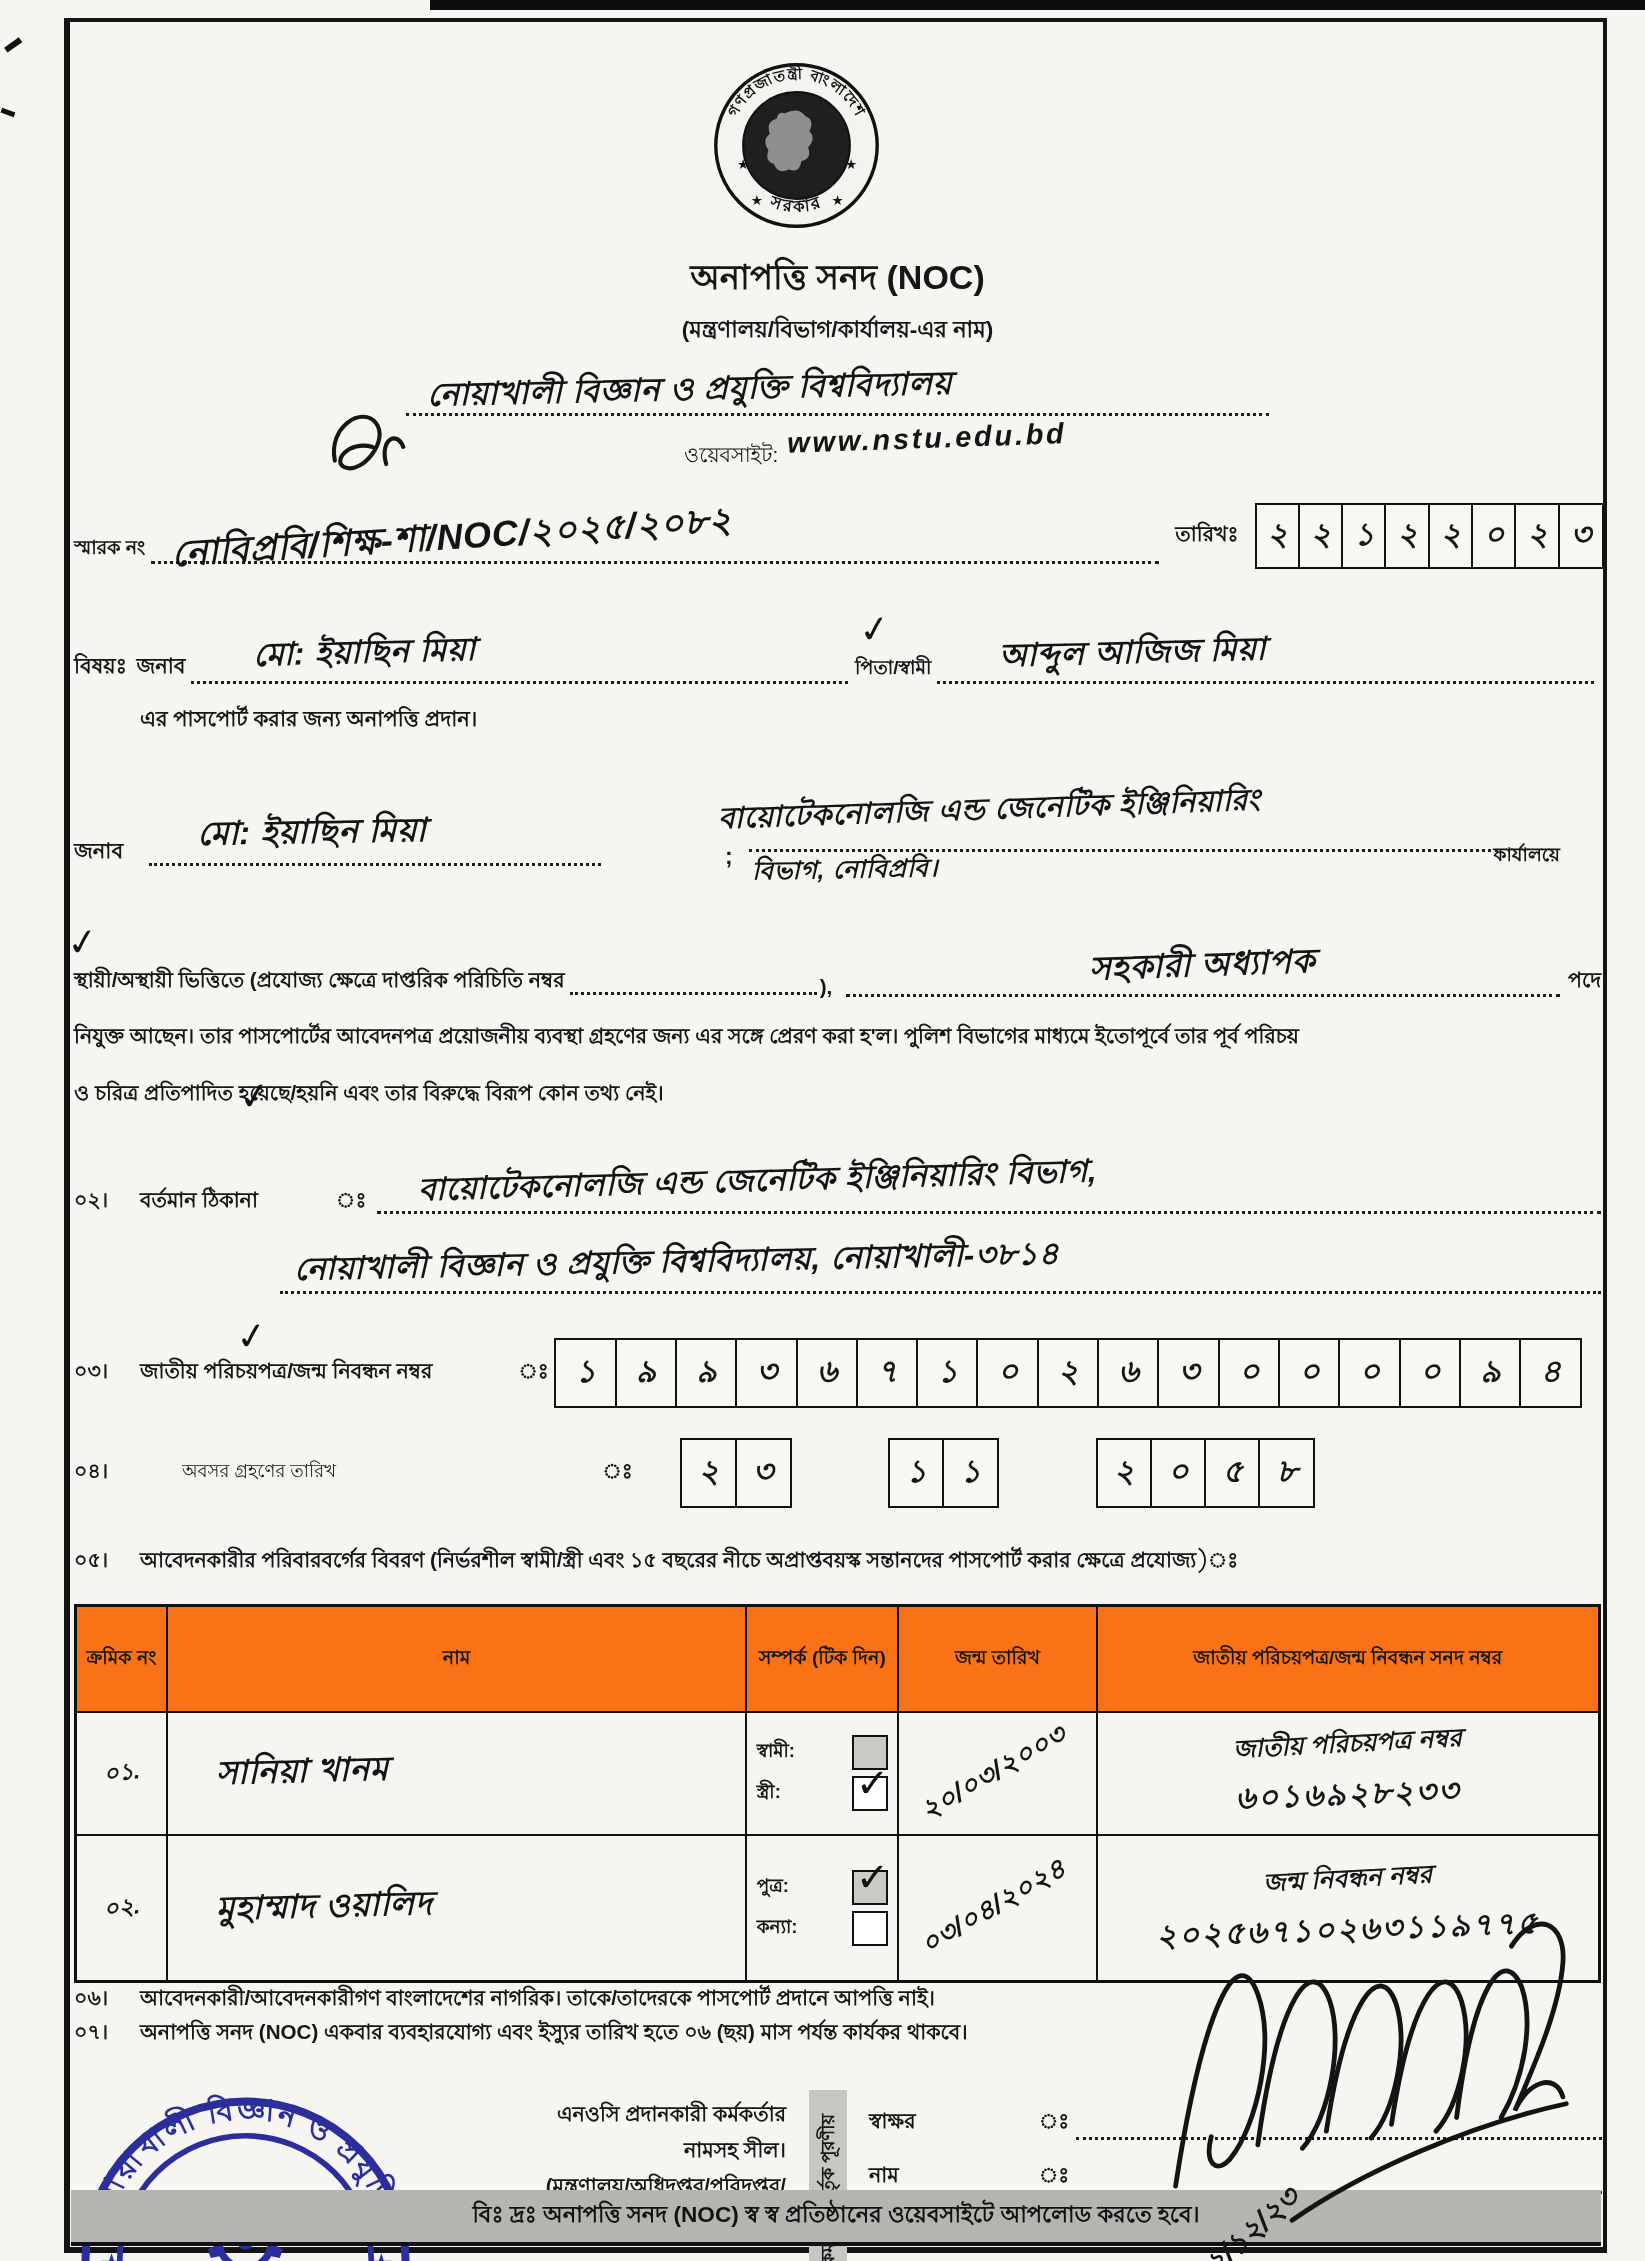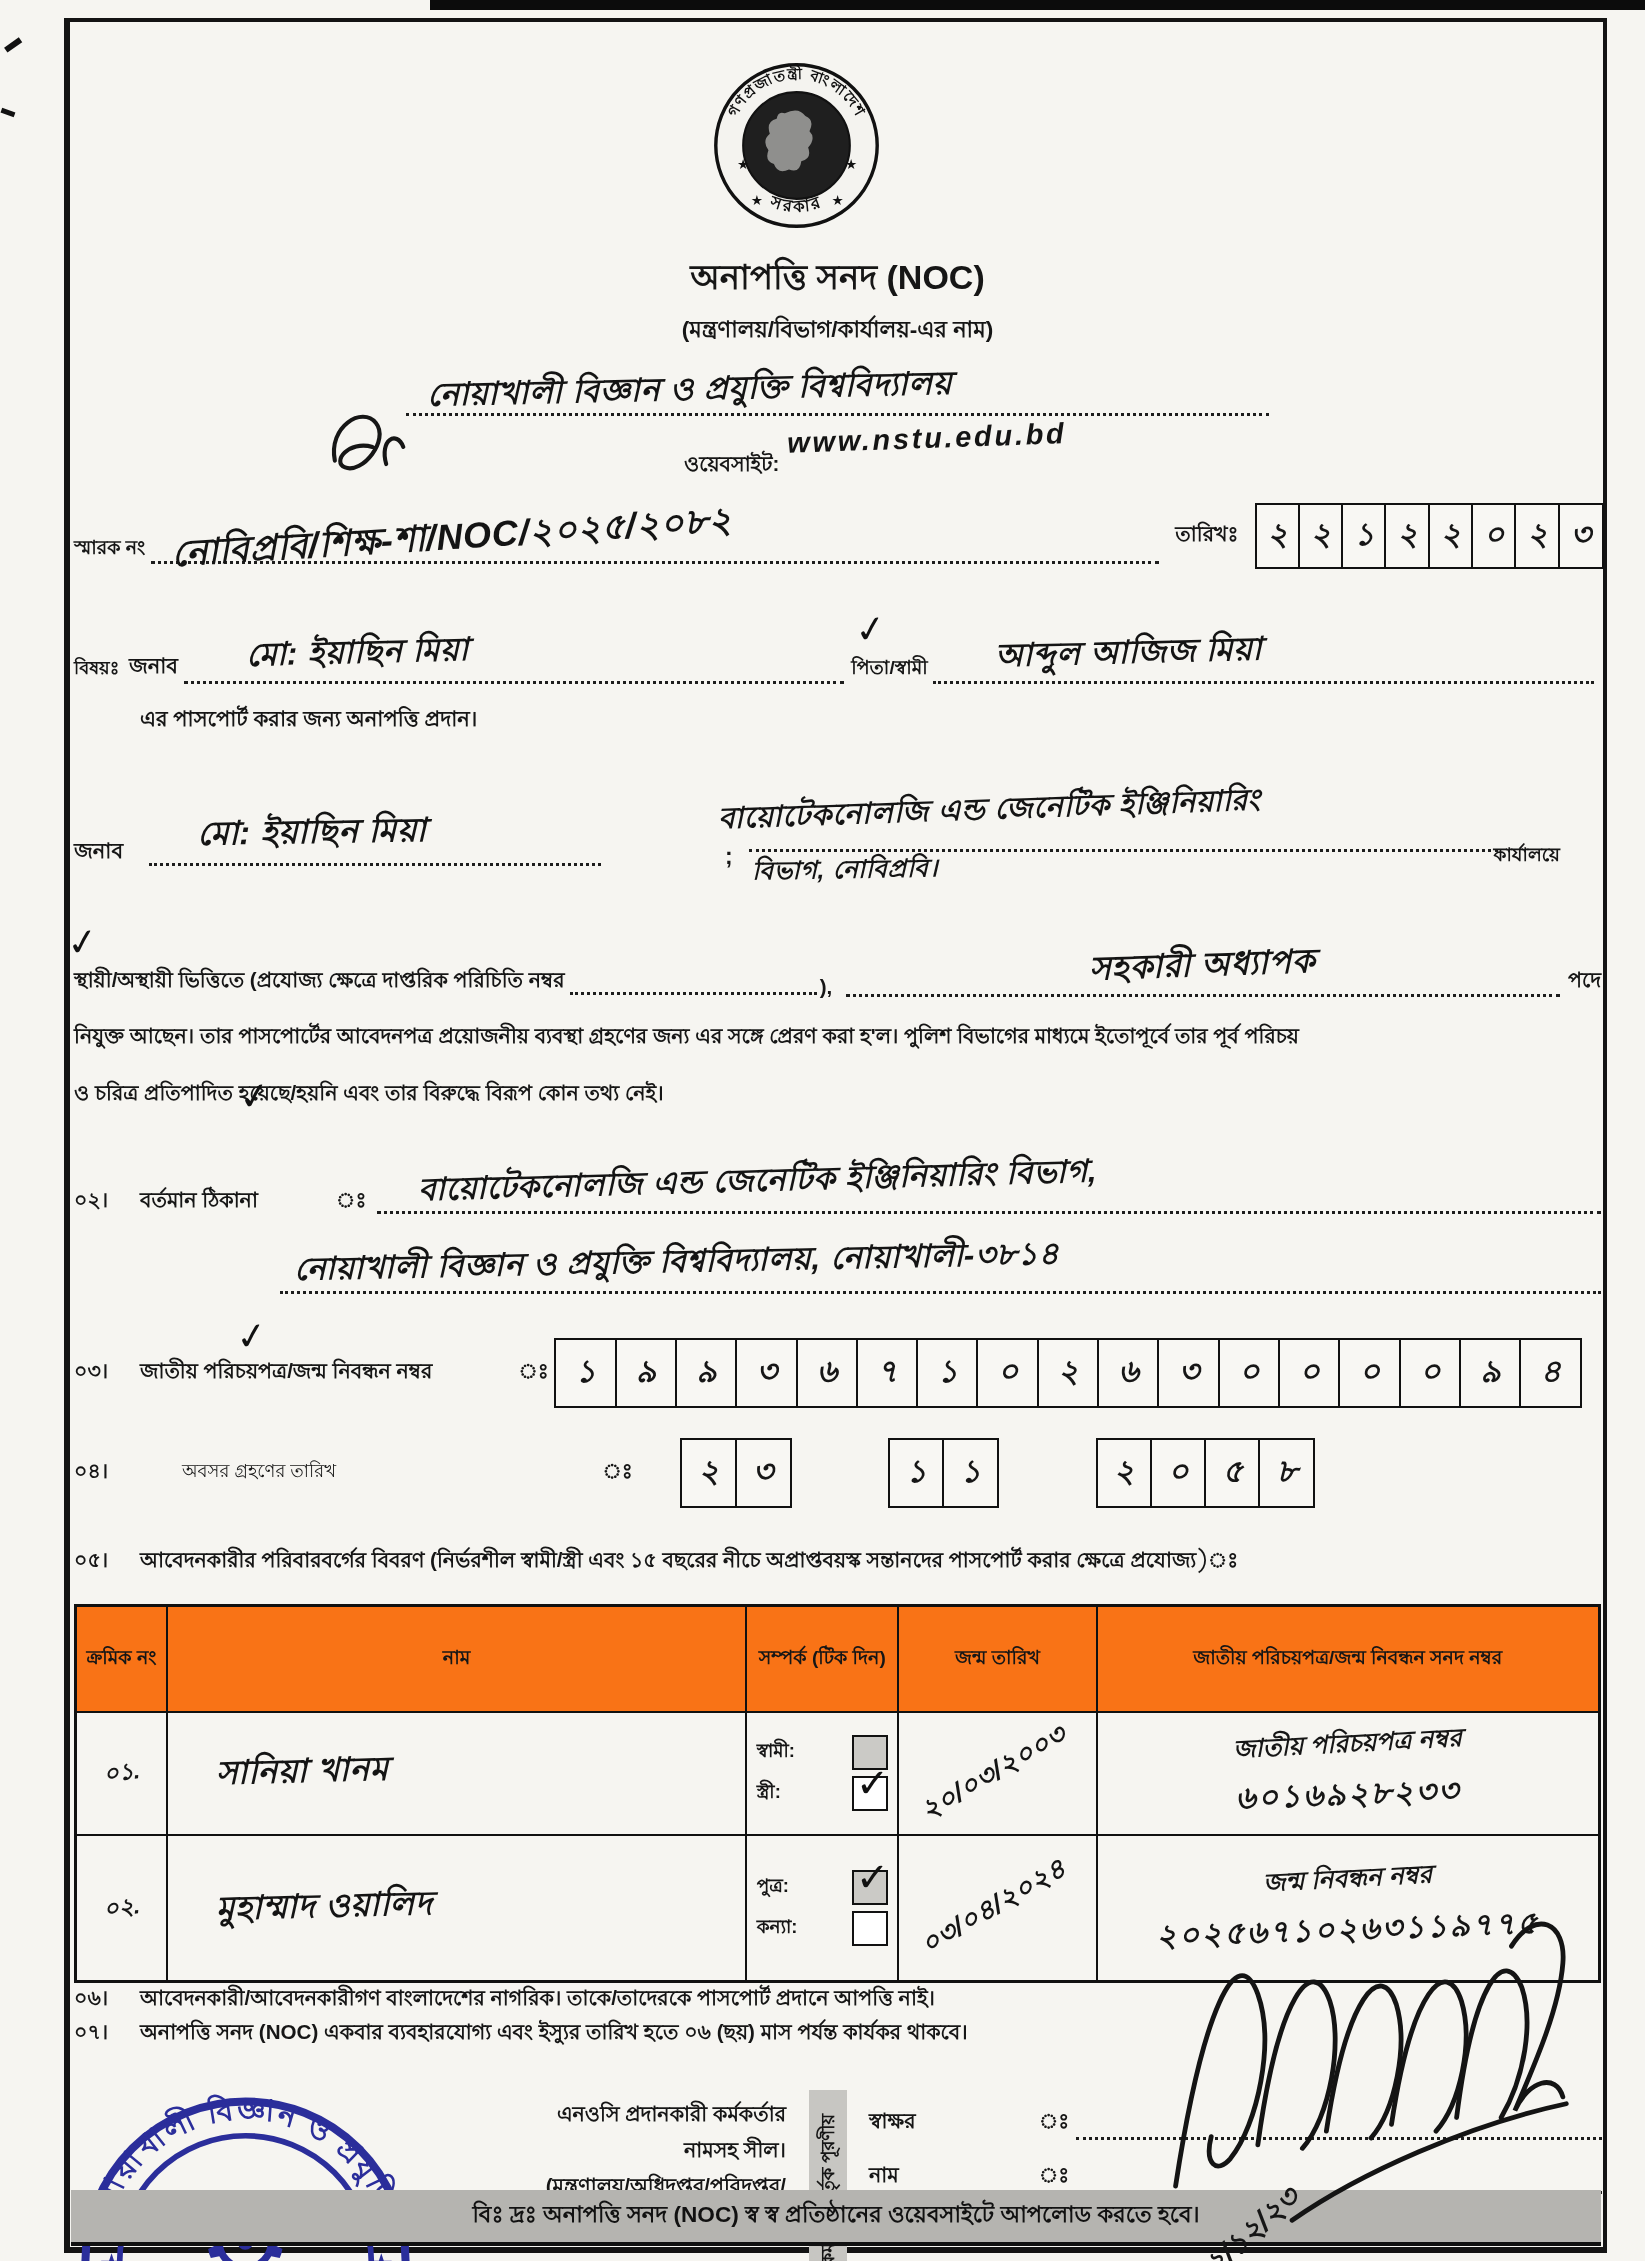--- a/index.html
+++ b/index.html
@@ -19,36 +19,36 @@
   
   .emblem-wrap{padding-top:37px;height:175px;display:flex;justify-content:center;}
   .emblem-wrap svg{margin-left:-82px;}
   
   .title{margin-top:16.4px;font-size:34px;font-weight:700;}
   .subtitle{margin-top:4.1px;font-size:22.6px;font-weight:700;}
   .orgline{margin:4.1px auto 0;width:863px;position:relative;height:66px;}
   .orgline .dl{position:absolute;left:0;right:0;bottom:4.1px;height:0;}
   .orgline .hw{position:absolute;left:20.6px;bottom:6.9px;width:100%;font-size:32px;white-space:nowrap;transform:rotate(-1.3deg);}
   .weblinerow{margin-top:5.5px;position:relative;height:42px;}
-  .weblinerow .lbl{position:absolute;left:610px;top:23px;font-size:20.6px;font-weight:700;}
+  .weblinerow .lbl{position:absolute;left:610px;top:14px;font-size:20.6px;font-weight:400;}
   .weblinerow .hw{position:absolute;left:713px;top:-4.1px;font-size:29px;letter-spacing:2.7px;transform:rotate(-2deg);}
   .initial-scribble{position:absolute;left:247px;top:-27px;}
   
   .memo-row{margin-top:30px;display:flex;align-items:flex-end;position:relative;height:71px;}
   .memo-row .lbl{font-size:19px;font-weight:700;padding-bottom:4.1px;white-space:nowrap;}
   .memo-dl{flex:1;position:relative;height:30px;margin:0 16.4px 5.5px 5.5px;}
   .memo-dl .dl{position:absolute;left:0;right:0;bottom:0;}
   .memo-dl .hw{position:absolute;left:20.6px;bottom:-5.5px;font-size:36px;white-space:nowrap;transform:rotate(-3.5deg);}
   .date-wrap{display:flex;align-items:center;gap:16px;}
   .date-wrap .lbl2{font-size:20.6px;font-weight:700;}
   .boxrow{display:flex;}
   .digitbox{width:42px;height:62px;border:2.7px solid #111;margin-right:-2.7px;display:flex;align-items:center;justify-content:center;font-size:31.5px;font-weight:600;font-style:italic;background:#f8f7f3;}
   
   .subject-row{margin-top:44px;display:flex;align-items:flex-end;position:relative;height:75px;}
-  .subject-row .lbl{font-size:18px;font-weight:700;padding-bottom:2.7px;white-space:nowrap;}
+  .subject-row .lbl{font-size:21px;font-weight:700;padding-bottom:2.7px;white-space:nowrap;}
   .subject-row .jn{font-size:21px;font-weight:700;margin-left:9.6px;padding-bottom:2.7px;}
   .fdl{flex:1;position:relative;height:30px;margin:0 6.9px 4.1px 5.5px;}
   .fdl .dl{position:absolute;left:0;right:0;bottom:0;}
   .fdl .hw{position:absolute;left:62px;bottom:2.7px;font-size:32px;white-space:nowrap;transform:rotate(-1.5deg);}
   .rel-lbl{position:relative;font-size:19px;font-weight:700;padding-bottom:2.7px;white-space:nowrap;}
   .rel-lbl .tick{top:-42px;left:4.1px;}
   .passport-line{margin-top:15px;margin-left:66px;font-size:21px;font-weight:700;}
   
   .janab2{margin-top:40px;position:relative;height:115px;}
   .janab2 .jn{position:absolute;left:0;bottom:23px;font-size:21px;font-weight:700;}

